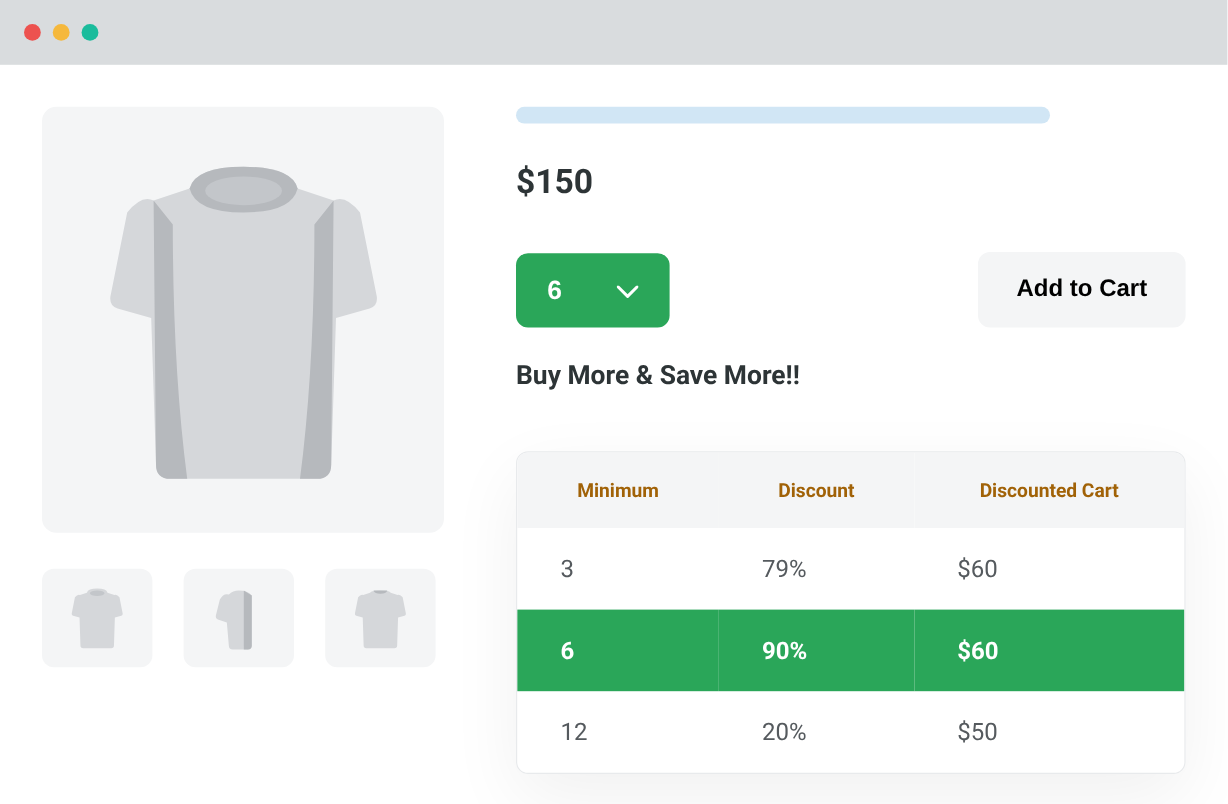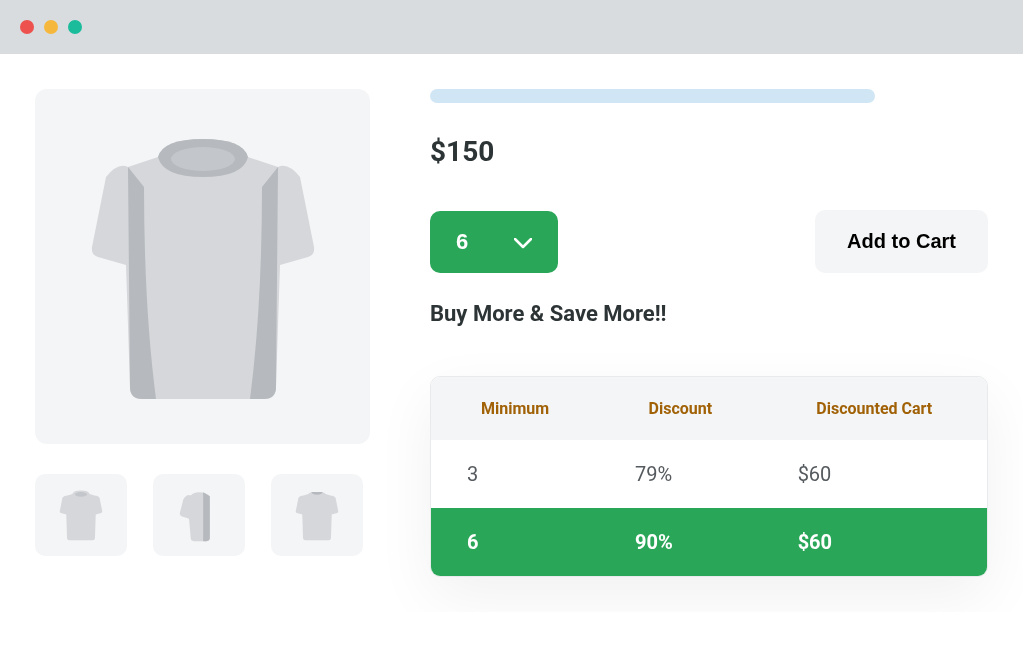--- a/index.html
+++ b/index.html
@@ -196,18 +196,23 @@
             <tr>
               <td>3</td>
               <td>79%</td>
               <td>$60</td>
             </tr>
             <tr class="active">
               <td>6</td>
               <td>90%</td>
               <td>$60</td>
             </tr>
+            <tr>
+              <td>12</td>
+              <td>20%</td>
+              <td>$50</td>
+            </tr>
           </tbody>
       </table>
     </div>
   </div>
 
 </div>
 
 </body></html>

